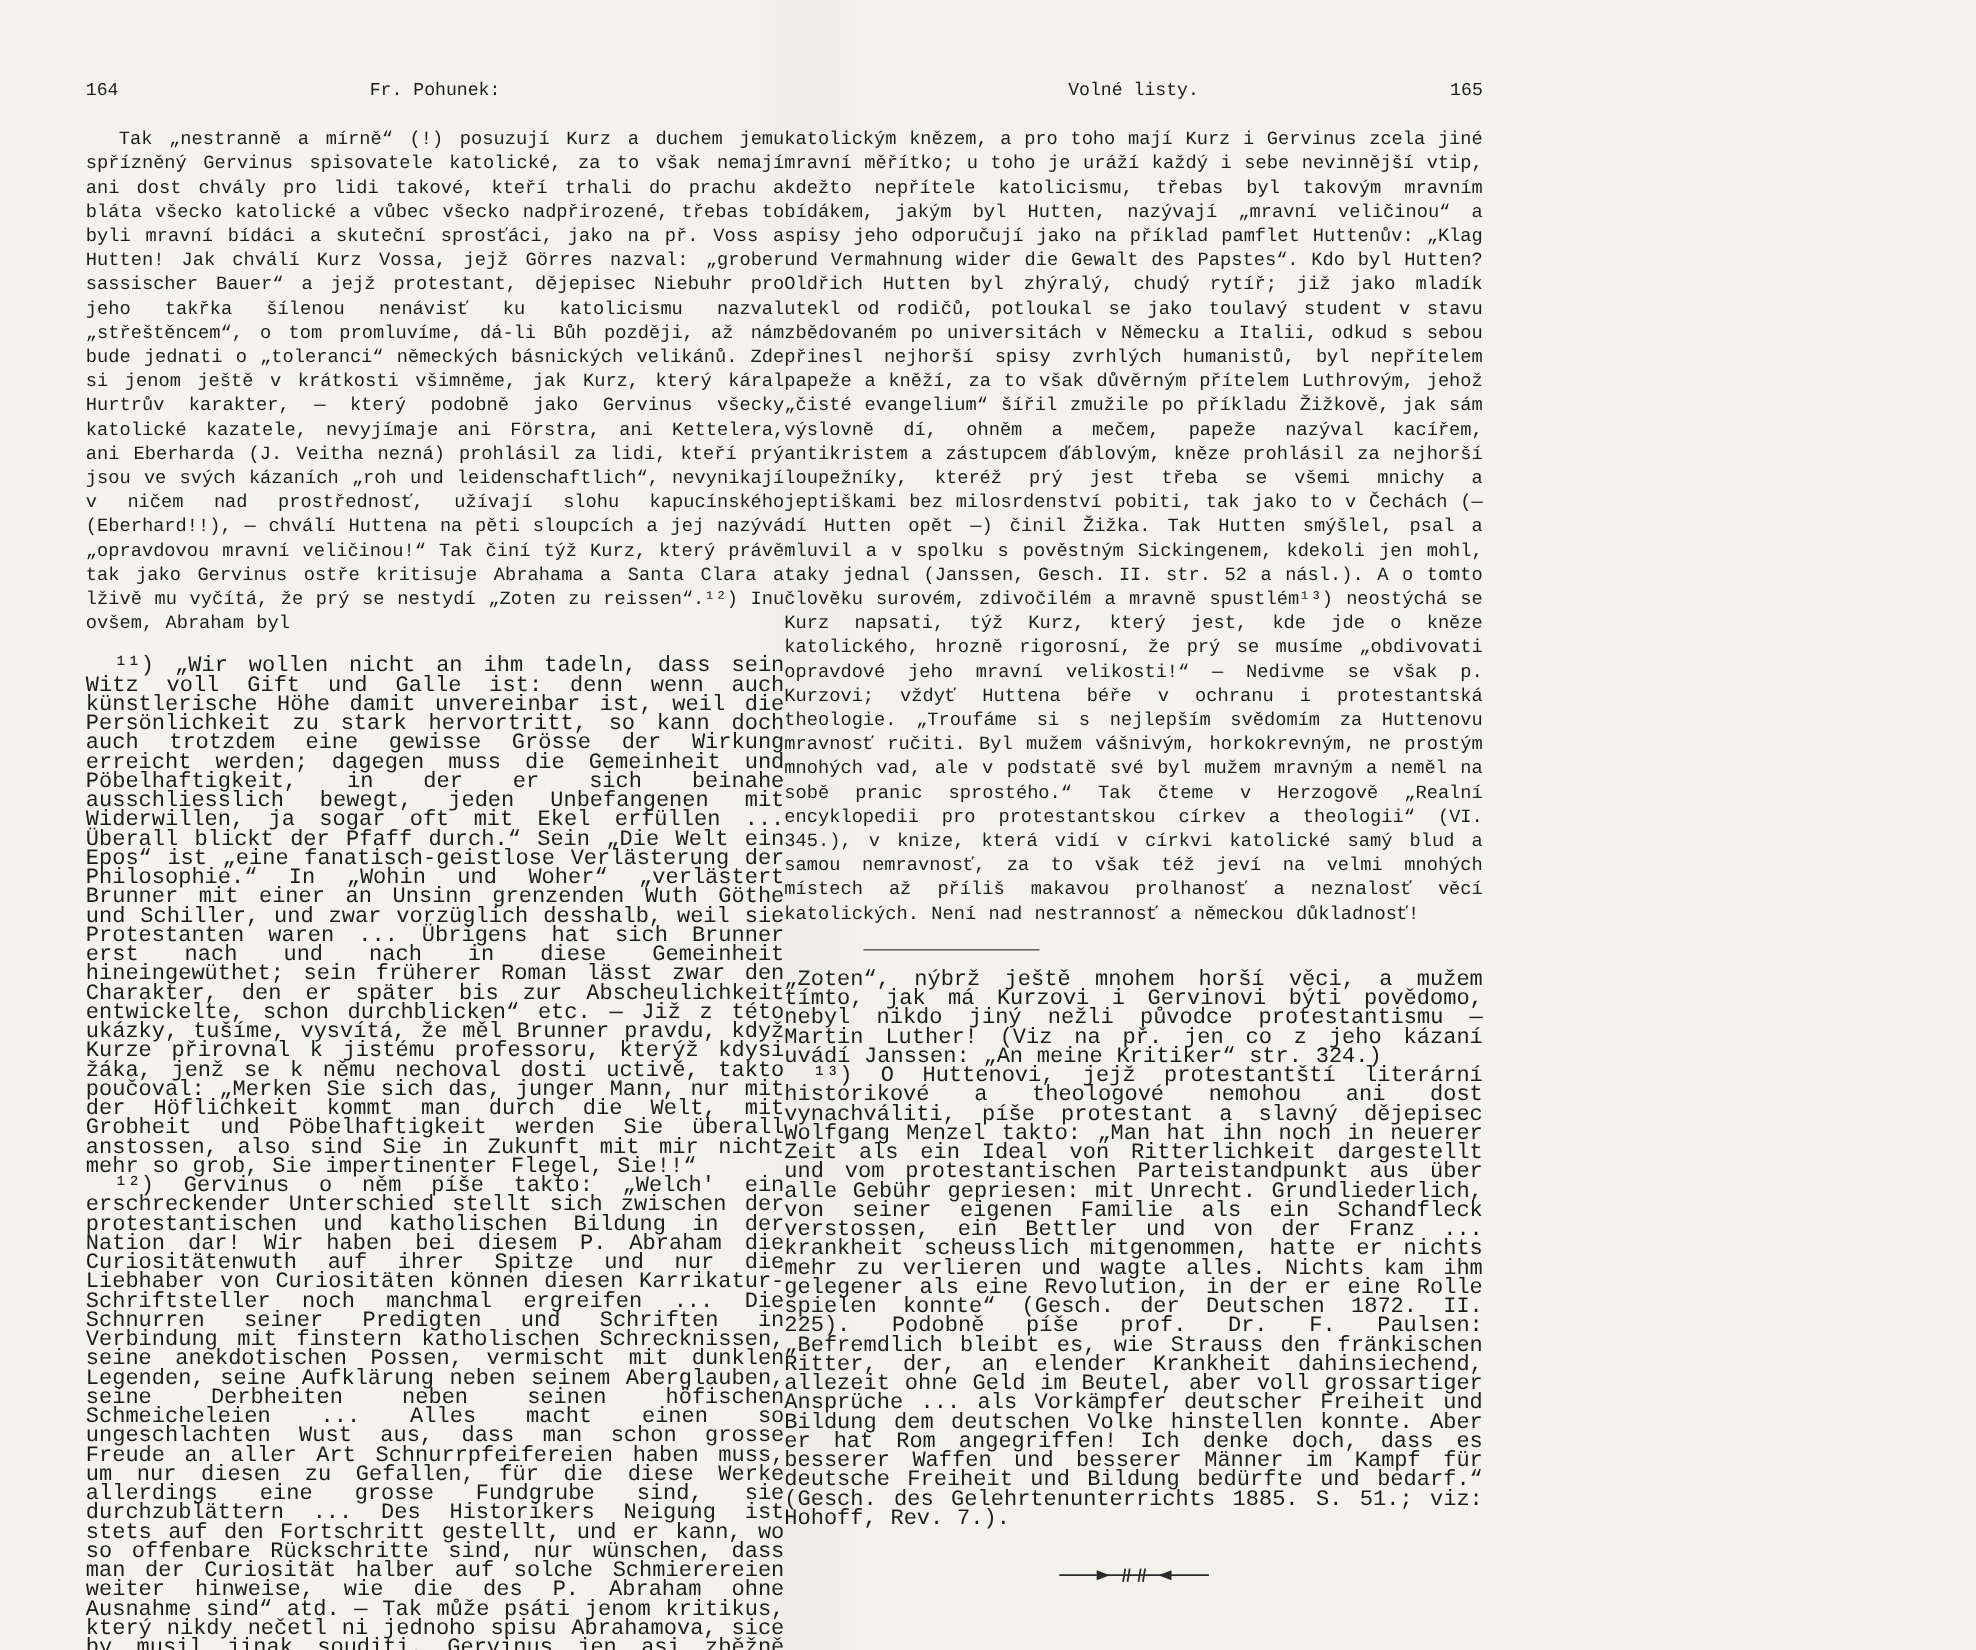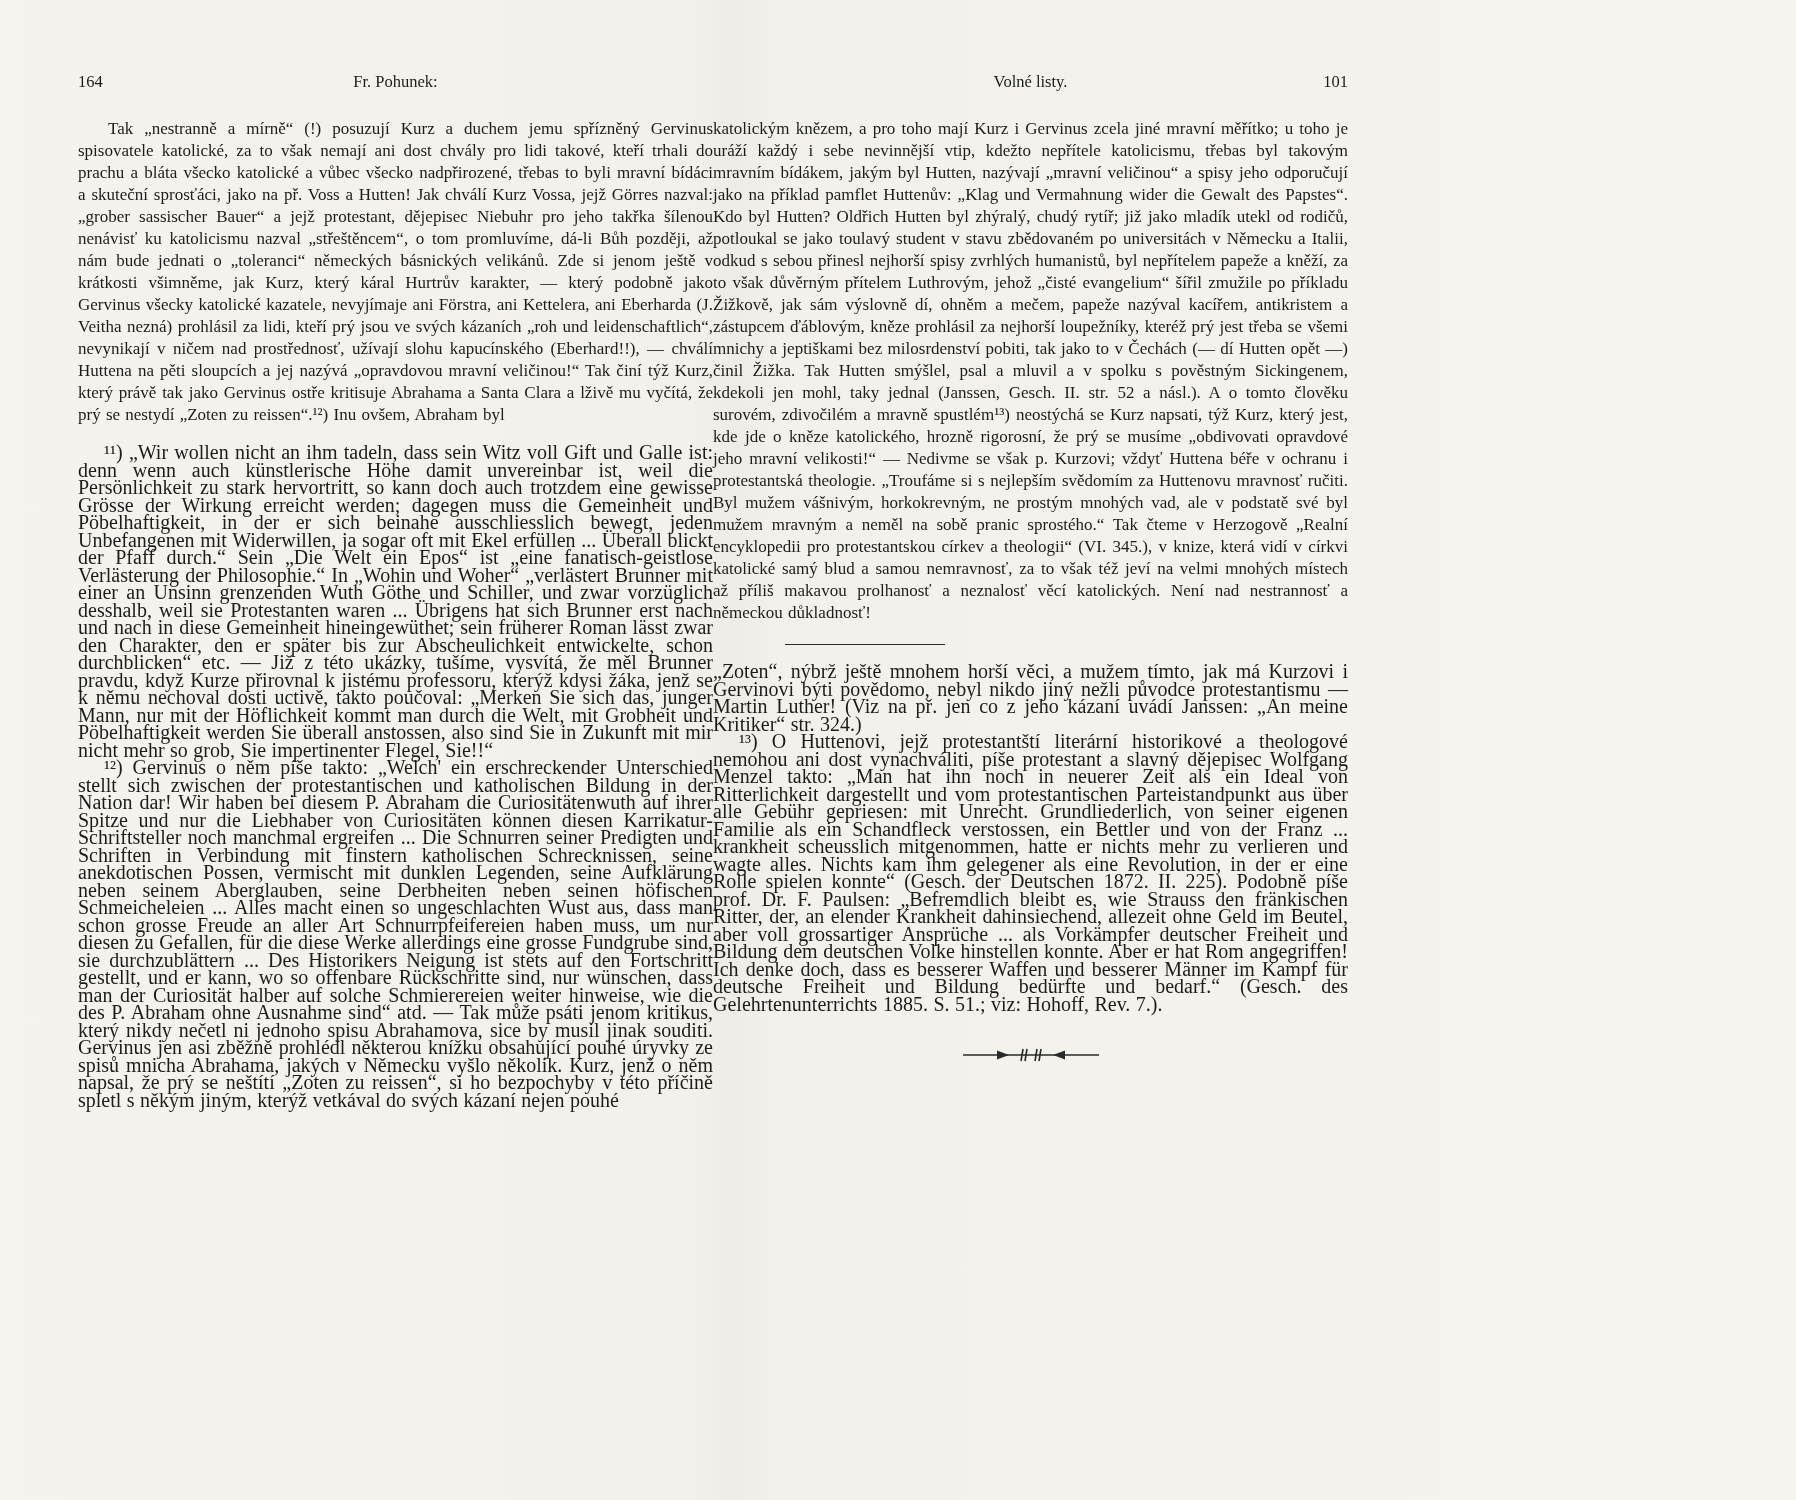--- a/index.html
+++ b/index.html
@@ -11,20 +11,21 @@
     color: #1c1c1c;
     font-family: "Liberation Serif", "DejaVu Serif", serif;
     overflow: hidden;
   }
   .spread {
     position: relative;
     width: 1468px;
     height: 1500px;
     display: flex;
     background: linear-gradient(90deg, #f5f3ee 0%, #f3f1ec 47%, #eeece6 50%, #f3f1ec 53%, #f5f3ee 100%);
+    font-family: Liberation Mono, monospace;
   }
   .col {
     width: 635px;
     padding-top: 72px;
   }
   .col-left  { margin-left: 78px; }
   .col-right { }
 
   .page-header {
     display: grid;
@@ -97,21 +98,21 @@
     <div class="footnotes">
       <p class="indent">¹¹) „Wir wollen nicht an ihm tadeln, dass sein Witz voll Gift und Galle ist: denn wenn auch künstlerische Höhe damit unvereinbar ist, weil die Persönlichkeit zu stark hervortritt, so kann doch auch trotzdem eine gewisse Grösse der Wirkung erreicht werden; dagegen muss die Gemeinheit und Pöbelhaftigkeit, in der er sich beinahe ausschliesslich bewegt, jeden Unbefangenen mit Widerwillen, ja sogar oft mit Ekel erfüllen ... Überall blickt der Pfaff durch.“ Sein „Die Welt ein Epos“ ist „eine fanatisch-geistlose Verlästerung der Philosophie.“ In „Wohin und Woher“ „verlästert Brunner mit einer an Unsinn grenzenden Wuth Göthe und Schiller, und zwar vorzüglich desshalb, weil sie Protestanten waren ... Übrigens hat sich Brunner erst nach und nach in diese Gemeinheit hineingewüthet; sein früherer Roman lässt zwar den Charakter, den er später bis zur Abscheulichkeit entwickelte, schon durchblicken“ etc. — Již z této ukázky, tušíme, vysvítá, že měl Brunner pravdu, když Kurze přirovnal k jistému professoru, kterýž kdysi žáka, jenž se k němu nechoval dosti uctivě, takto poučoval: „Merken Sie sich das, junger Mann, nur mit der Höflichkeit kommt man durch die Welt, mit Grobheit und Pöbelhaftigkeit werden Sie überall anstossen, also sind Sie in Zukunft mit mir nicht mehr so grob, Sie impertinenter Flegel, Sie!!“</p>
       <p class="indent">¹²) Gervinus o něm píše takto: „Welch' ein erschreckender Unterschied stellt sich zwischen der protestantischen und katholischen Bildung in der Nation dar! Wir haben bei diesem P. Abraham die Curiositätenwuth auf ihrer Spitze und nur die Liebhaber von Curiositäten können diesen Karrikatur-Schriftsteller noch manchmal ergreifen ... Die Schnurren seiner Predigten und Schriften in Verbindung mit finstern katholischen Schrecknissen, seine anekdotischen Possen, vermischt mit dunklen Legenden, seine Aufklärung neben seinem Aberglauben, seine Derbheiten neben seinen höfischen Schmeicheleien ... Alles macht einen so ungeschlachten Wust aus, dass man schon grosse Freude an aller Art Schnurrpfeifereien haben muss, um nur diesen zu Gefallen, für die diese Werke allerdings eine grosse Fundgrube sind, sie durchzublättern ... Des Historikers Neigung ist stets auf den Fortschritt gestellt, und er kann, wo so offenbare Rückschritte sind, nur wünschen, dass man der Curiosität halber auf solche Schmierereien weiter hinweise, wie die des P. Abraham ohne Ausnahme sind“ atd. — Tak může psáti jenom kritikus, který nikdy nečetl ni jednoho spisu Abrahamova, sice by musil jinak souditi. Gervinus jen asi zběžně prohlédl některou knížku obsahující pouhé úryvky ze spisů mnicha Abrahama, jakých v Německu vyšlo několik. Kurz, jenž o něm napsal, že prý se neštítí „Zoten zu reissen“, si ho bezpochyby v této příčině spletl s někým jiným, kterýž vetkával do svých kázaní nejen pouhé</p>
     </div>
   </div>
 
   <div class="col col-right">
     <div class="page-header">
       <span class="num-l"></span>
       <span class="title">Volné listy.</span>
-      <span class="num-r">101</span>
+      <span class="num-r">165</span>
     </div>
 
     <div class="main-text">
       <p>katolickým knězem, a pro toho mají Kurz i Gervinus zcela jiné mravní měřítko; u toho je uráží každý i sebe nevinnější vtip, kdežto nepřítele katolicismu, třebas byl takovým mravním bídákem, jakým byl Hutten, nazývají „mravní veličinou“ a spisy jeho odporučují jako na příklad pamflet Huttenův: „Klag und Vermahnung wider die Gewalt des Papstes“. Kdo byl Hutten? Oldřich Hutten byl zhýralý, chudý rytíř; již jako mladík utekl od rodičů, potloukal se jako toulavý student v stavu zbědovaném po universitách v Německu a Italii, odkud s sebou přinesl nejhorší spisy zvrhlých humanistů, byl nepřítelem papeže a kněží, za to však důvěrným přítelem Luthrovým, jehož „čisté evangelium“ šířil zmužile po příkladu Žižkově, jak sám výslovně dí, ohněm a mečem, papeže nazýval kacířem, antikristem a zástupcem ďáblovým, kněze prohlásil za nejhorší loupežníky, kteréž prý jest třeba se všemi mnichy a jeptiškami bez milosrdenství pobiti, tak jako to v Čechách (— dí Hutten opět —) činil Žižka. Tak Hutten smýšlel, psal a mluvil a v spolku s pověstným Sickingenem, kdekoli jen mohl, taky jednal (Janssen, Gesch. II. str. 52 a násl.). A o tomto člověku surovém, zdivočilém a mravně spustlém¹³) neostýchá se Kurz napsati, týž Kurz, který jest, kde jde o kněze katolického, hrozně rigorosní, že prý se musíme „obdivovati opravdové jeho mravní velikosti!“ — Nedivme se však p. Kurzovi; vždyť Huttena béře v ochranu i protestantská theologie. „Troufáme si s nejlepším svědomím za Huttenovu mravnosť ručiti. Byl mužem vášnivým, horkokrevným, ne prostým mnohých vad, ale v podstatě své byl mužem mravným a neměl na sobě pranic sprostého.“ Tak čteme v Herzogově „Realní encyklopedii pro protestantskou církev a theologii“ (VI. 345.), v knize, která vidí v církvi katolické samý blud a samou nemravnosť, za to však též jeví na velmi mnohých místech až příliš makavou prolhanosť a neznalosť věcí katolických. Není nad nestrannosť a německou důkladnosť!</p>
     </div>
 
 
     <div class="footnote-rule"></div>
 
     <div class="footnotes">

